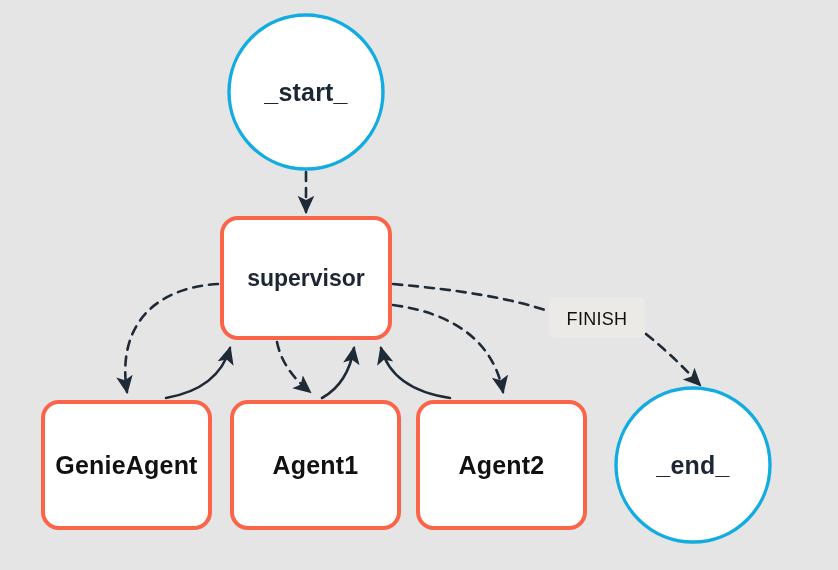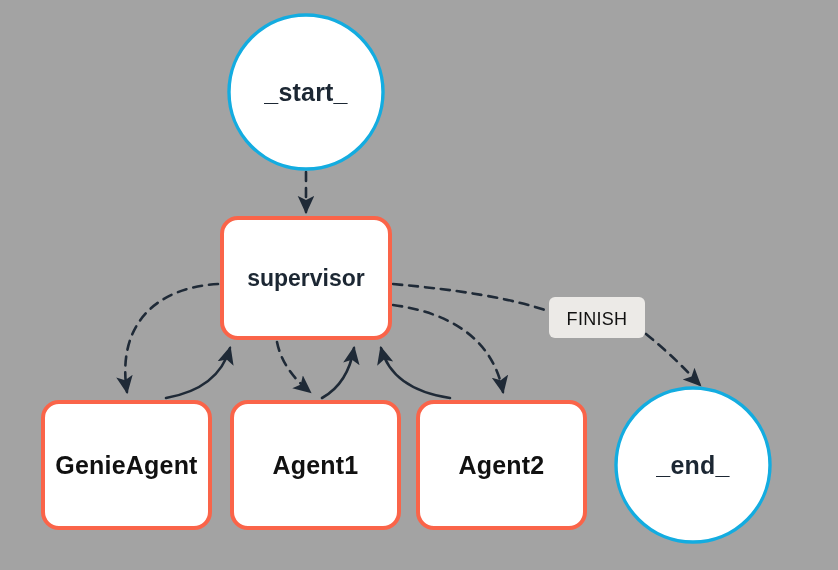--- a/index.html
+++ b/index.html
@@ -8,21 +8,21 @@
     padding: 0;
     background: #ffffff;
   }
   body {
     font-family: "Liberation Sans", sans-serif;
   }
   #canvas {
     position: relative;
     width: 838px;
     height: 570px;
-    background: #a3a3a3;
+    background: #e5e5e5;
     overflow: hidden;
   }
   #graph-svg {
     position: absolute;
     left: 0;
     top: 0;
     width: 838px;
     height: 570px;
   }
   .node-label {

